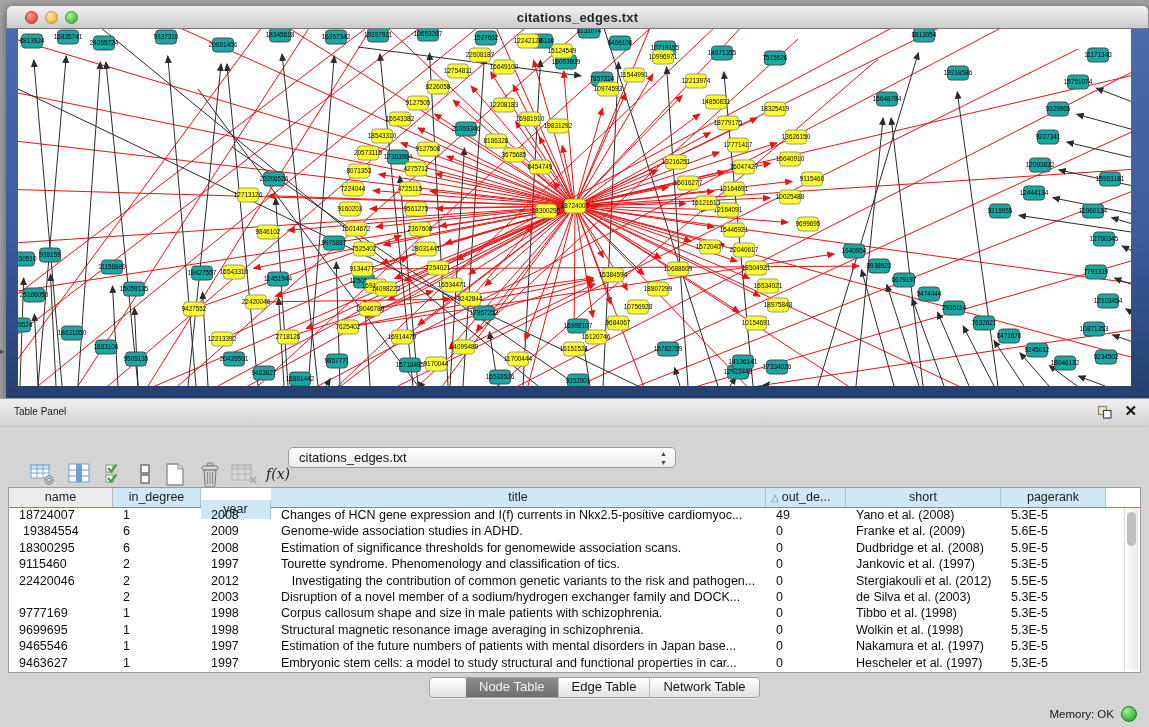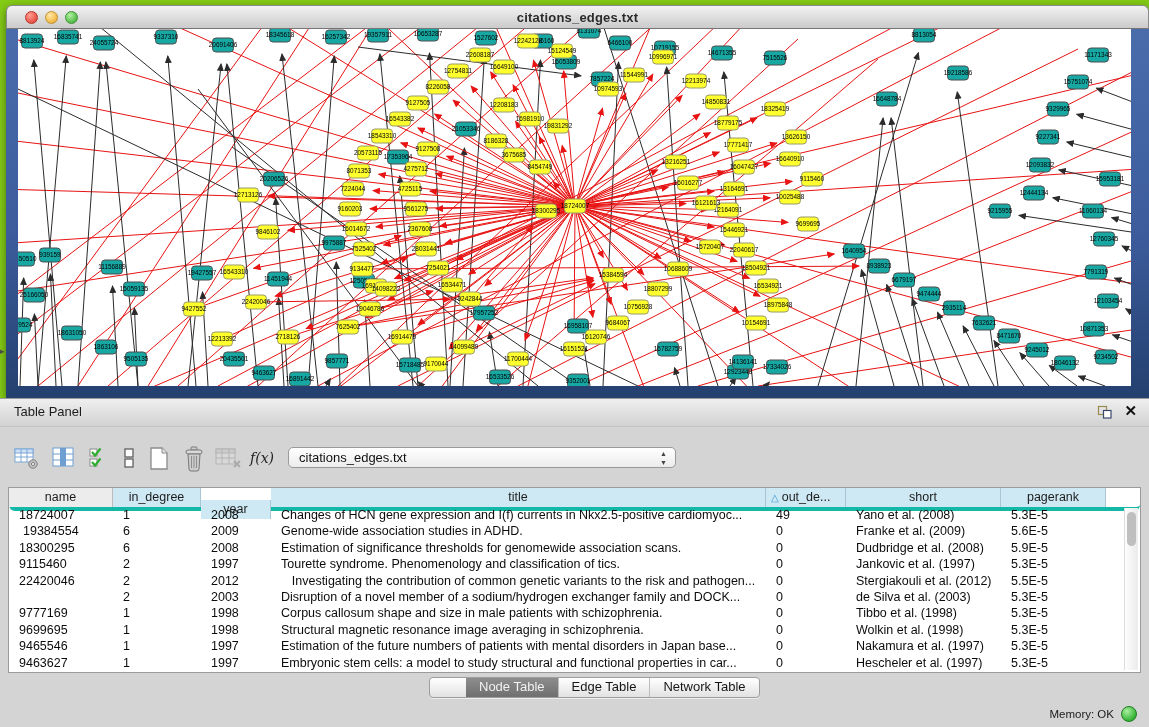--- a/index.html
+++ b/index.html
@@ -1,17 +1,17 @@
 <!DOCTYPE html>
 <html><head>
 <meta charset="utf-8">
 <style>
   html,body{margin:0;padding:0;}
   body{width:1149px;height:727px;overflow:hidden;font-family:"Liberation Sans",sans-serif;}
-  .app{position:relative;width:1149px;height:727px;background:#84cc16;}
+  .app{position:relative;width:1149px;height:727px;background:#a3a3a3;}
 
   
   .net-window{position:absolute;left:6px;top:5px;width:1143px;height:393px;border-radius:6px 6px 0 0;
     box-shadow:0 3px 10px rgba(0,0,0,.45);}
   .titlebar{position:relative;height:24px;background:linear-gradient(#f2f2f2,#cbcbcb);
     border:1px solid #8a8a8a;border-bottom:1px solid #767676;border-radius:6px 6px 0 0;box-sizing:border-box;}
   .title{position:absolute;left:0;right:0;top:0;line-height:23px;text-align:center;
     font-size:13px;color:#2b2b2b;font-weight:bold;letter-spacing:.2px;}
   .lights{position:absolute;left:18px;top:5px;display:flex;gap:7px;}
   .light{width:13px;height:13px;border-radius:50%;box-sizing:border-box;display:inline-block;}
@@ -19,34 +19,34 @@
   .light.yellow{background:radial-gradient(circle at 35% 30%,#ffe9ad,#f5bf4f 60%,#d69c32);border:1px solid #c2922f;}
   .light.green{background:radial-gradient(circle at 35% 30%,#b4efa4,#61c455 60%,#3f9c35);border:1px solid #3f9334;}
   .win-body{position:absolute;left:0;top:24px;width:1143px;height:369px;
     background:linear-gradient(180deg,#4a6cab 0%,#3c5c9c 55%,#24406f 100%);}
   .canvas-wrap{position:absolute;left:12px;top:0px;width:1113px;height:357px;background:#ffffff;overflow:hidden;}
   .panel-arrow{position:absolute;left:0px;top:346px;font-size:9px;color:#4a4a4a;cursor:pointer;}
 
   
   .table-panel{position:absolute;left:0;top:398px;width:1149px;height:329px;background:#d4d4d4;border-top:1px solid #9a9a9a;box-sizing:border-box;}
   .panel-header{position:relative;height:27px;background:linear-gradient(#efefef,#d2d2d2);border-bottom:1px solid #c2c2c2;}
-  .panel-title{position:absolute;left:14px;top:0;line-height:26px;font-size:13px;color:#1c1c1c;}
+  .panel-title{position:absolute;left:14px;top:0;line-height:26px;font-size:10px;color:#1c1c1c;}
   .float-btn{position:absolute;right:36px;top:6px;width:16px;height:15px;cursor:pointer;}
   .close-btn{position:absolute;right:12px;top:3px;font-size:15px;font-weight:bold;color:#111;cursor:pointer;}
 
   .toolbar{position:absolute;left:0;top:44px;height:34px;width:100%;}
-  .tb{position:absolute;top:3px;background:none;border:none;padding:0;margin:0;cursor:pointer;height:26px;}
+  .tb{position:absolute;top:3px;background:none;border:none;padding:0;margin:16px;cursor:pointer;height:26px;}
   .fx{font-family:"DejaVu Serif",serif;font-style:italic;font-size:14px;color:#222;}
   .combo{position:absolute;left:288px;top:4px;width:388px;height:21px;border:1px solid #9a9a9a;border-radius:5px;
     background:linear-gradient(#ffffff,#ececec);box-sizing:border-box;cursor:pointer;}
   .combo .val{position:absolute;left:10px;top:0;line-height:19px;font-size:13px;color:#111;}
   .combo .spin{position:absolute;right:8px;top:1px;font-size:7px;line-height:9px;color:#444;text-align:center;}
 
   .table-box{position:absolute;left:8px;top:88px;width:1133px;height:186px;background:#fff;border:1px solid #9b9b9b;box-sizing:border-box;}
-  .thead{display:flex;height:19px;border-bottom:4px solid #14b8a6;border-radius:6px;}
+  .thead{display:flex;height:19px;border-bottom:1px solid #14b8a6;}
   .th{box-sizing:border-box;height:19px;line-height:18px;font-size:12.5px;color:#1d1d1d;text-align:center;
     background:#cfe9f4;border-right:1px solid #a9c6d4;overflow:hidden;white-space:nowrap;cursor:pointer;}
   .th.gray{background:#ececec;border-right:1px solid #bcbcbc;}
   .th .sort{color:#3d9bd4;font-size:10px;margin-right:3px;}
   .tbody{position:absolute;left:0;top:19px;right:16px;bottom:0;overflow:hidden;}
   .tr{display:flex;height:16.4px;cursor:default;}
   .td{box-sizing:border-box;font-size:12.5px;line-height:16.4px;color:#0c0c0c;padding-left:10px;
     overflow:hidden;white-space:nowrap;}
   .vscroll{position:absolute;right:2px;top:20px;bottom:2px;width:13px;
     background:linear-gradient(90deg,#fdfdfd,#ebebeb);border-left:1px solid #dcdcdc;cursor:pointer;}

